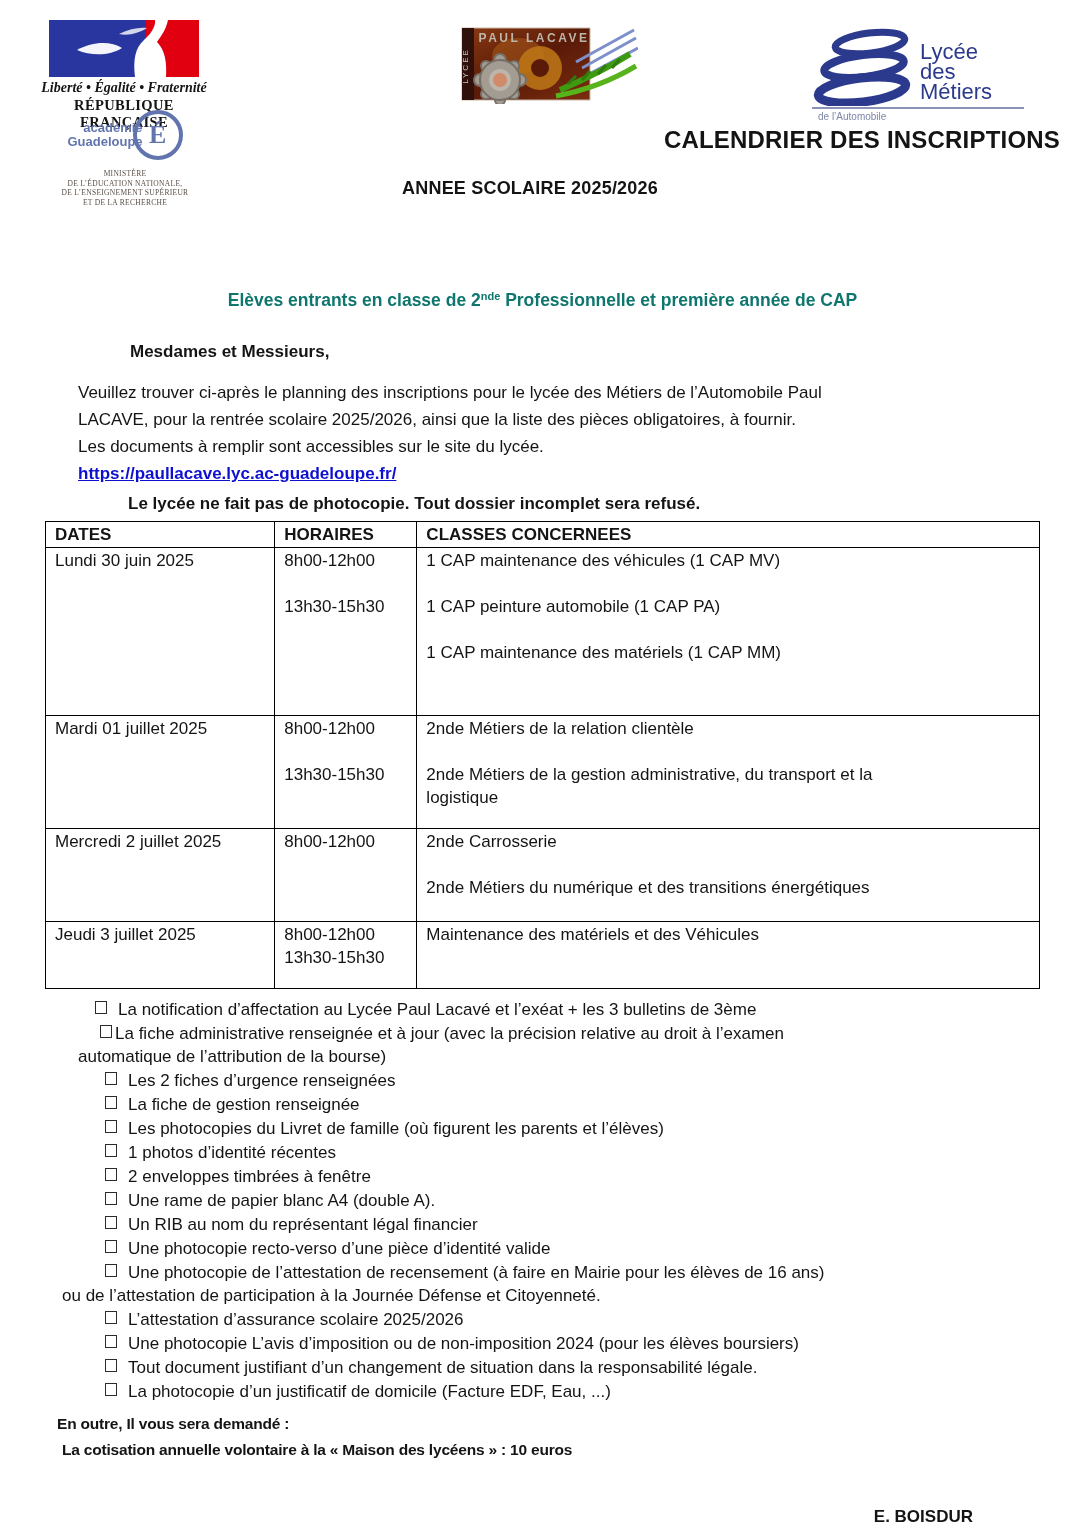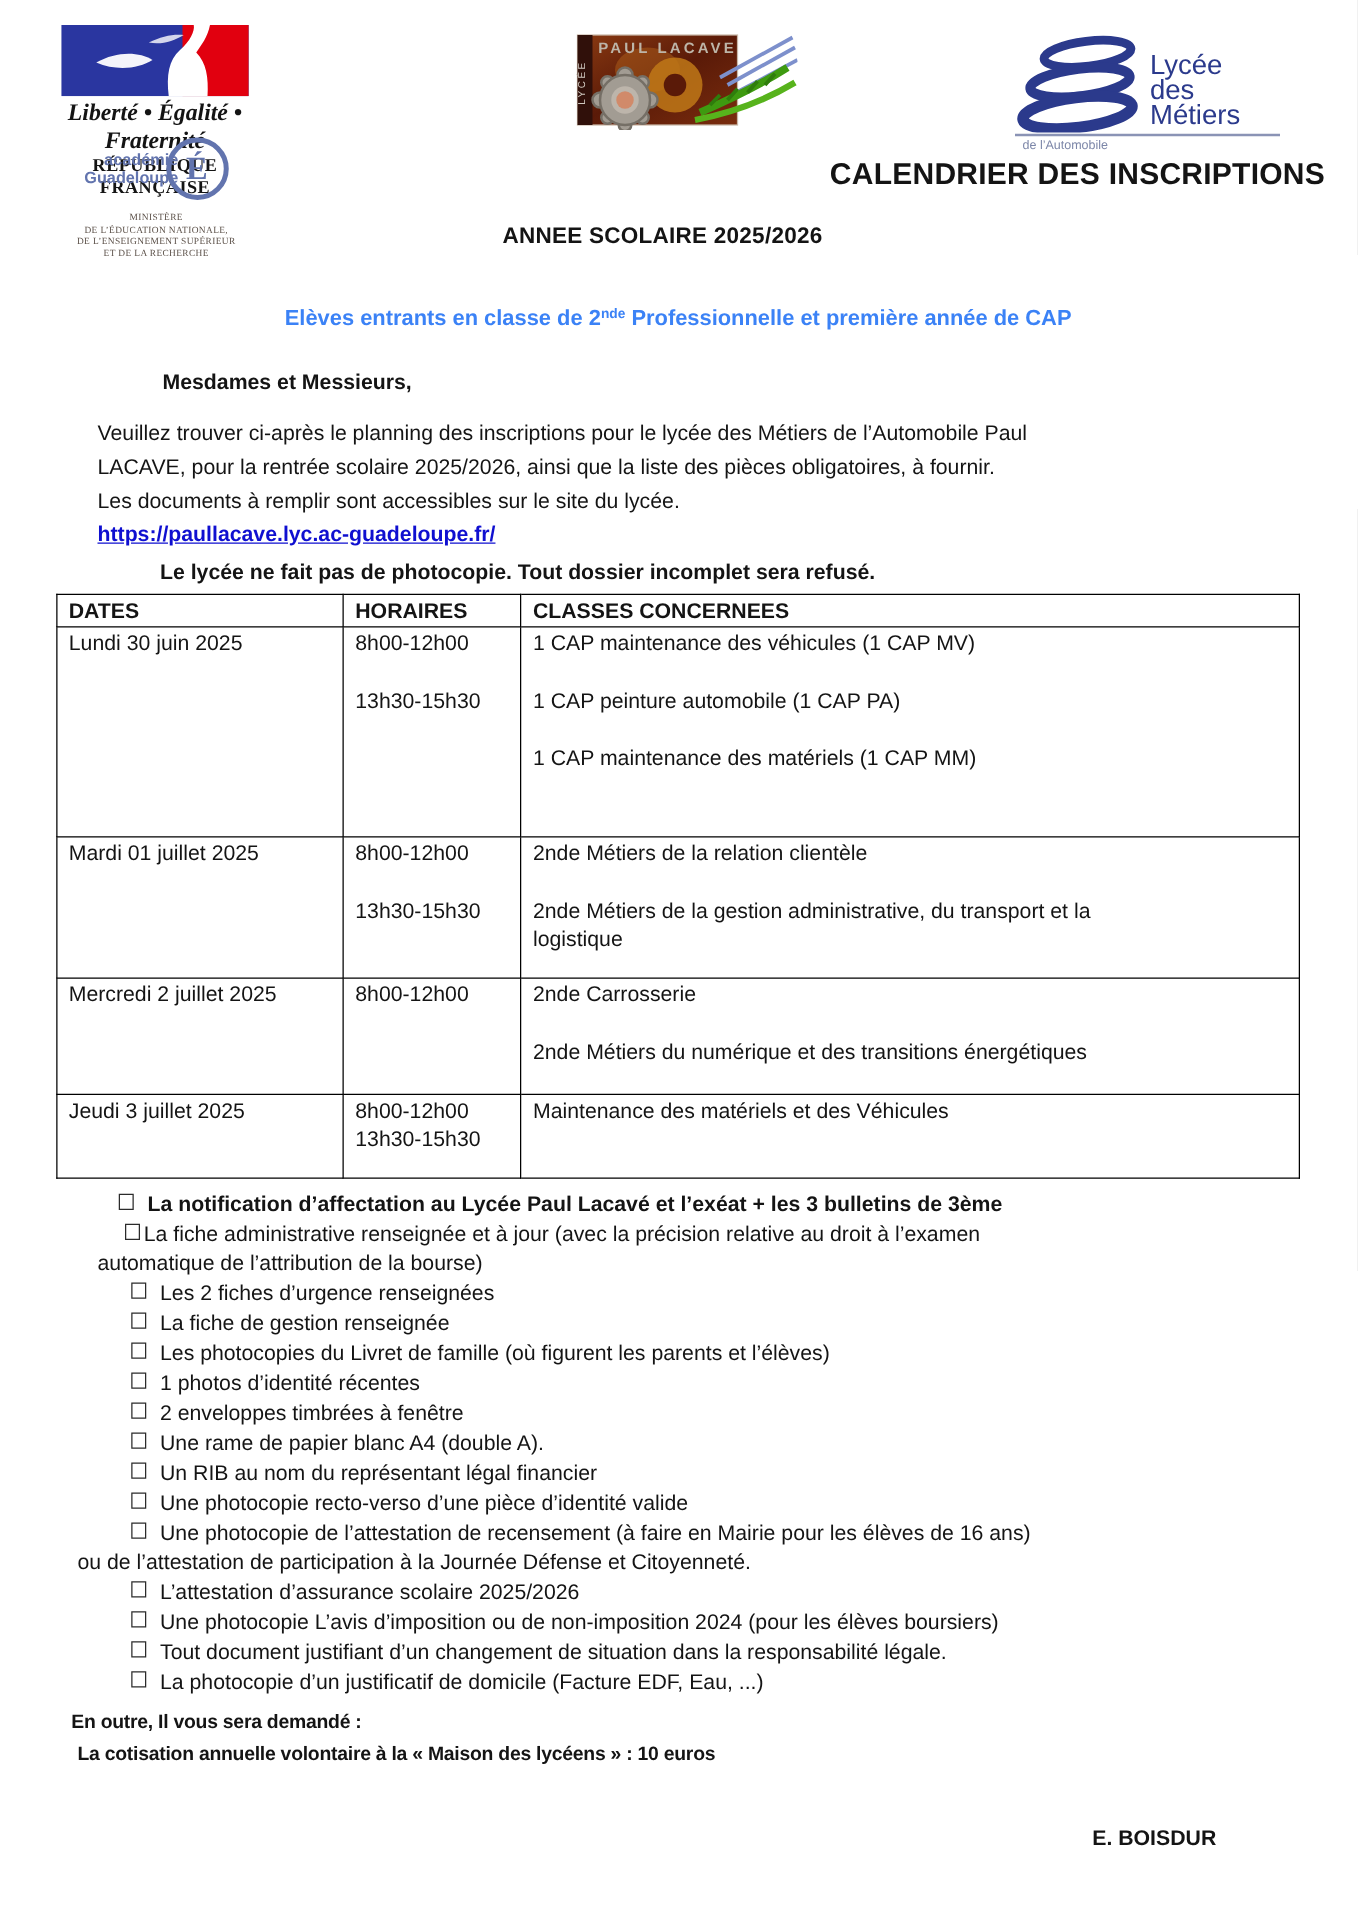--- a/index.html
+++ b/index.html
@@ -2,21 +2,21 @@
 <html><head>
 <meta charset="utf-8">
 <style>
   html,body{margin:0;padding:0;background:#e8e8e8;}
   .page{position:relative;width:1086px;height:1536px;margin:0 auto;background:#ffffff;
         font-family:"Liberation Sans", sans-serif;color:#141414;overflow:hidden;}
 
   
   .marianne{position:absolute;left:28px;top:20px;width:192px;text-align:center;}
   .marianne svg{display:block;margin:0 auto;}
-  .motto{font-family:"Liberation Serif", serif;font-style:italic;font-weight:bold;font-size:19px;margin-top:3px;}
+  .motto{font-family:"Liberation Serif", serif;font-style:italic;font-weight:bold;font-size:14px;margin-top:3px;}
   .republic{font-family:"Liberation Serif", serif;font-weight:bold;font-size:14.5px;letter-spacing:.4px;margin-top:1px;}
 
   .academie{position:absolute;left:50px;top:110px;width:150px;}
   .acad-row{display:flex;align-items:center;justify-content:center;}
   .acad-names{color:#6274ae;font-weight:bold;font-size:13px;line-height:14px;text-align:right;margin-right:-10px;position:relative;z-index:2;}
   .acad-circle{width:42px;height:42px;border:4px solid #6274ae;border-radius:50%;display:flex;align-items:center;justify-content:center;
                color:#6274ae;font-family:"Liberation Serif", serif;font-size:26px;font-weight:bold;background:transparent;}
   .ministry{margin-top:9px;text-align:center;font-size:7.5px;color:#5a4f47;line-height:9.5px;letter-spacing:.3px;font-family:"Liberation Serif", serif;}
 
   .school-logo{position:absolute;left:448px;top:26px;}
@@ -26,41 +26,41 @@
   .ldm-text{color:#2b3a8c;font-size:22px;line-height:20px;margin-left:8px;margin-bottom:4px;}
   .ldm-rule{border-top:2px solid #8a93b5;margin-top:1px;width:212px;}
   .ldm-sub{font-size:10px;color:#7c86a8;margin-top:2px;margin-left:6px;}
 
   .title-1{position:absolute;top:126px;left:0;width:1060px;text-align:right;font-weight:bold;font-size:24px;letter-spacing:.2px;}
   .title-2{position:absolute;top:178px;left:0;width:1060px;text-align:center;font-weight:bold;font-size:18px;letter-spacing:.2px;}
 
   
   .content{position:absolute;top:240px;left:45px;width:995px;font-size:17px;}
 
-  .red-heading{text-align:center;font-weight:bold;font-size:17.5px;color:#3b82f6;line-height:22px;}
+  .red-heading{text-align:center;font-weight:bold;font-size:17.5px;color:#0f766e;line-height:22px;margin-top:45px;}
   .red-heading .sup{font-size:11px;vertical-align:6px;}
 
   .salutation{margin-top:31px;margin-left:85px;font-weight:bold;}
   .body-par{margin-top:17px;margin-left:33px;line-height:27px;}
   .link-line{margin-left:33px;line-height:27px;}
   .link-line a{color:#0f0fd0;font-weight:bold;text-decoration:underline;cursor:pointer;}
   .warning{margin-top:7px;margin-left:83px;font-weight:bold;}
 
   table.cal{margin-top:7px;border-collapse:collapse;width:995px;table-layout:fixed;}
   table.cal th, table.cal td{border:1.5px solid #000;vertical-align:top;padding:1px 9px;font-size:17px;line-height:23px;text-align:left;}
   table.cal th{font-weight:bold;height:22px;}
   tr.r0{height:168px;} tr.r1{height:113px;} tr.r2{height:93px;} tr.r3{height:67px;}
   td.center{text-align:center;}
   .pre{white-space:pre-line;}
 
   .checklist{margin-top:9px;line-height:23px;}
   .checklist p{margin:0 0 1px 0;}
   .cb{display:inline-block;width:10px;height:11px;border:1.5px solid #2b2b2b;margin-right:11px;vertical-align:1px;}
   .cb-tight{margin-right:3px;}
-  .it-bold{padding-left:50px;font-weight:bold;}
+  .it-bold{padding-left:50px;font-weight:normal;}
   .it{padding-left:60px;}
   .it-admin{padding-left:33px;text-indent:22px;}
   .it-hang{padding-left:17px;text-indent:43px;}
 
   .footer{margin-top:8px;}
   .f-intro{font-weight:bold;font-size:15.5px;line-height:26px;margin-left:12px;letter-spacing:-.2px;}
   .f-line{font-weight:bold;font-size:15.5px;line-height:25px;margin-left:17px;letter-spacing:-.2px;}
   .sig{text-align:right;margin-right:67px;font-weight:bold;font-size:17px;}
   .sig-role{margin-top:6px;}
   .sig-name{margin-top:45px;}

